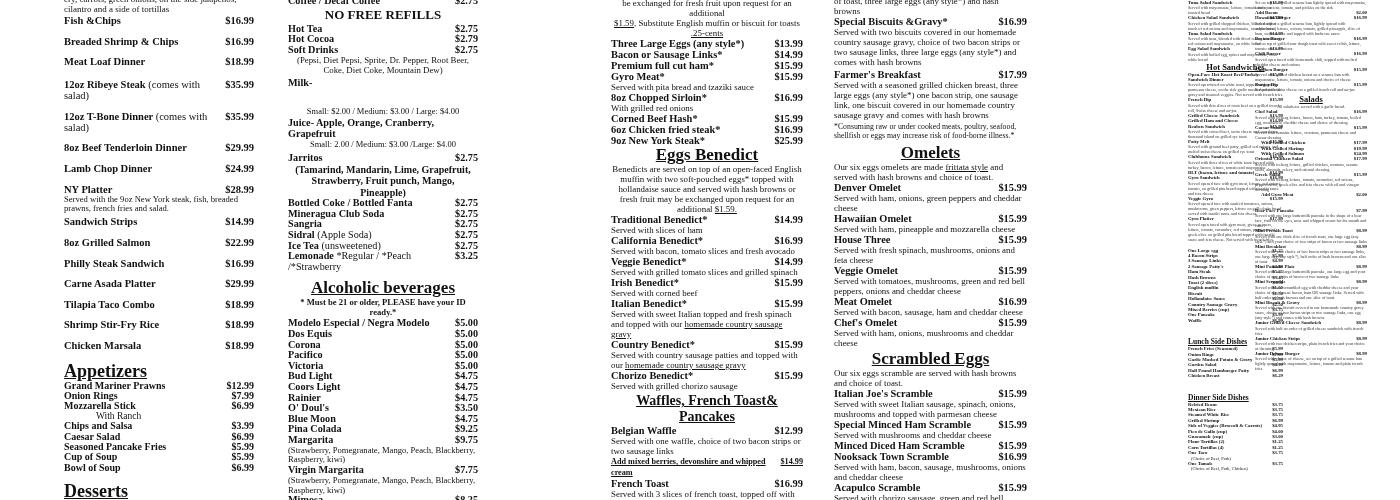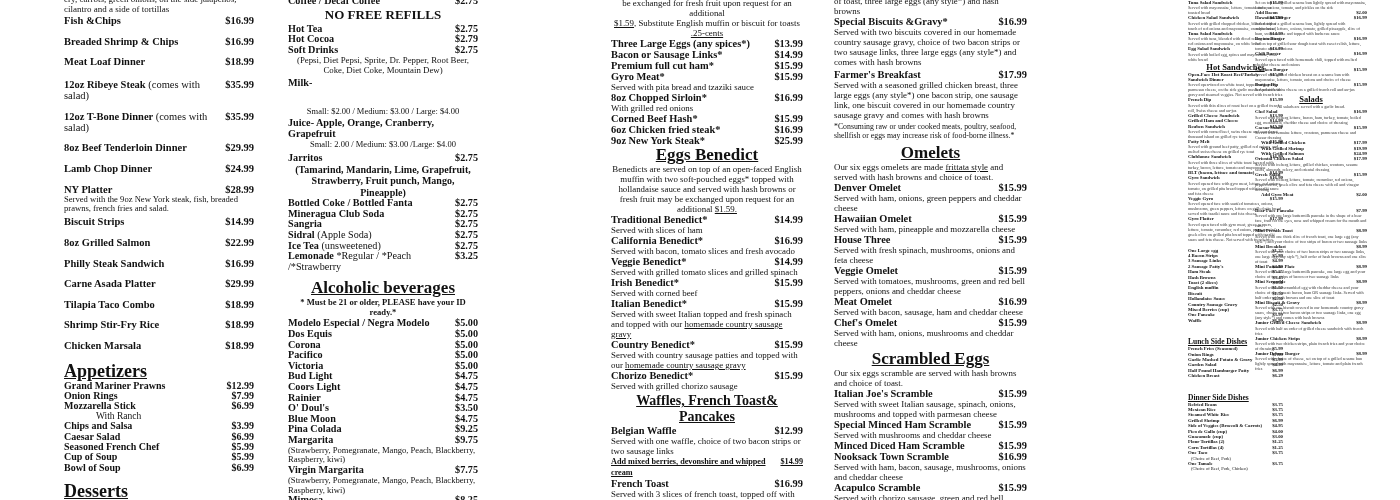--- a/index.html
+++ b/index.html
@@ -104,21 +104,21 @@
       </div>
       <div class="item" style="margin-bottom: 3px;">
         <div class="row">
           <span><span>NY Platter</span></span>
           <span class="p">$28.99</span>
         </div>
         <div class="desc" style="font-size: 8.6px; line-height: 9.4px;"><span>Served with the 9oz New York steak, fish, breaded prawns, french fries and salad.</span></div>
       </div>
       <div class="item" style="margin-bottom: 9.6px;">
         <div class="row">
-          <span><span>Biscuit Strips</span></span>
+          <span><span>Sandwich Strips</span></span>
           <span class="p">$14.99</span>
         </div>
       </div>
       <div class="item" style="margin-bottom: 9.6px;">
         <div class="row">
           <span><span>8oz Grilled Salmon</span></span>
           <span class="p">$22.99</span>
         </div>
       </div>
       <div class="item" style="margin-bottom: 9.6px;">
@@ -180,21 +180,21 @@
         </div>
       </div>
       <div>
         <div class="row">
           <span><span>Caesar Salad</span></span>
           <span class="p">$6.99</span>
         </div>
       </div>
       <div>
         <div class="row">
-          <span><span>Seasoned French Chef</span></span>
+          <span><span>Seasoned Pancake Fries</span></span>
           <span class="p">$5.99</span>
         </div>
       </div>
       <div>
         <div class="row">
           <span><span>Cup of Soup</span></span>
           <span class="p">$5.99</span>
         </div>
       </div>
       <div>
@@ -377,21 +377,21 @@
         </div>
       </div>
     </div>
 </div>
 
 <div class="col" id="c3">
   <div id="c3-body">
       <div class="ctr" style="font-size: 8.9px; line-height: 10px; margin-top: -2px;"><span>be exchanged for fresh fruit upon request for an additional</span><br><span class="u">$1.59</span><span>, Substitute English muffin or biscuit for toasts</span> <span class="u">.25-cents</span></div>
       <div>
         <div class="row">
-          <span><span>Three Large Eggs (any spices*)</span></span>
+          <span><span>Three Large Eggs (any style*)</span></span>
           <span class="p">$13.99</span>
         </div>
       </div>
       <div>
         <div class="row">
           <span><span>Bacon or Sausage Links*</span></span>
           <span class="p">$14.99</span>
         </div>
       </div>
       <div>

